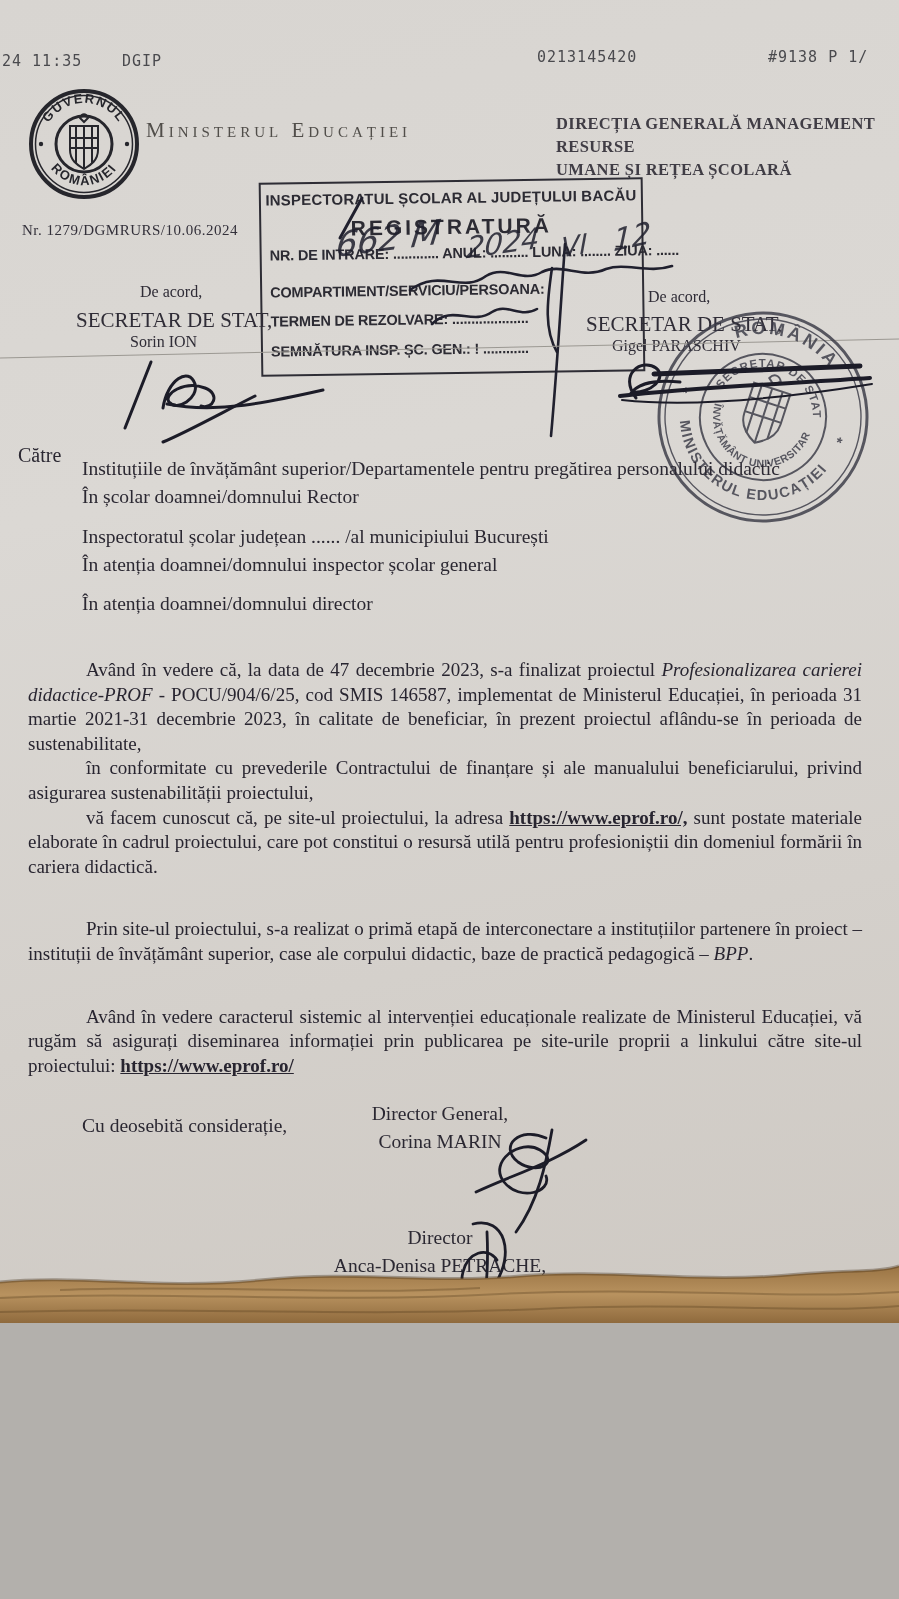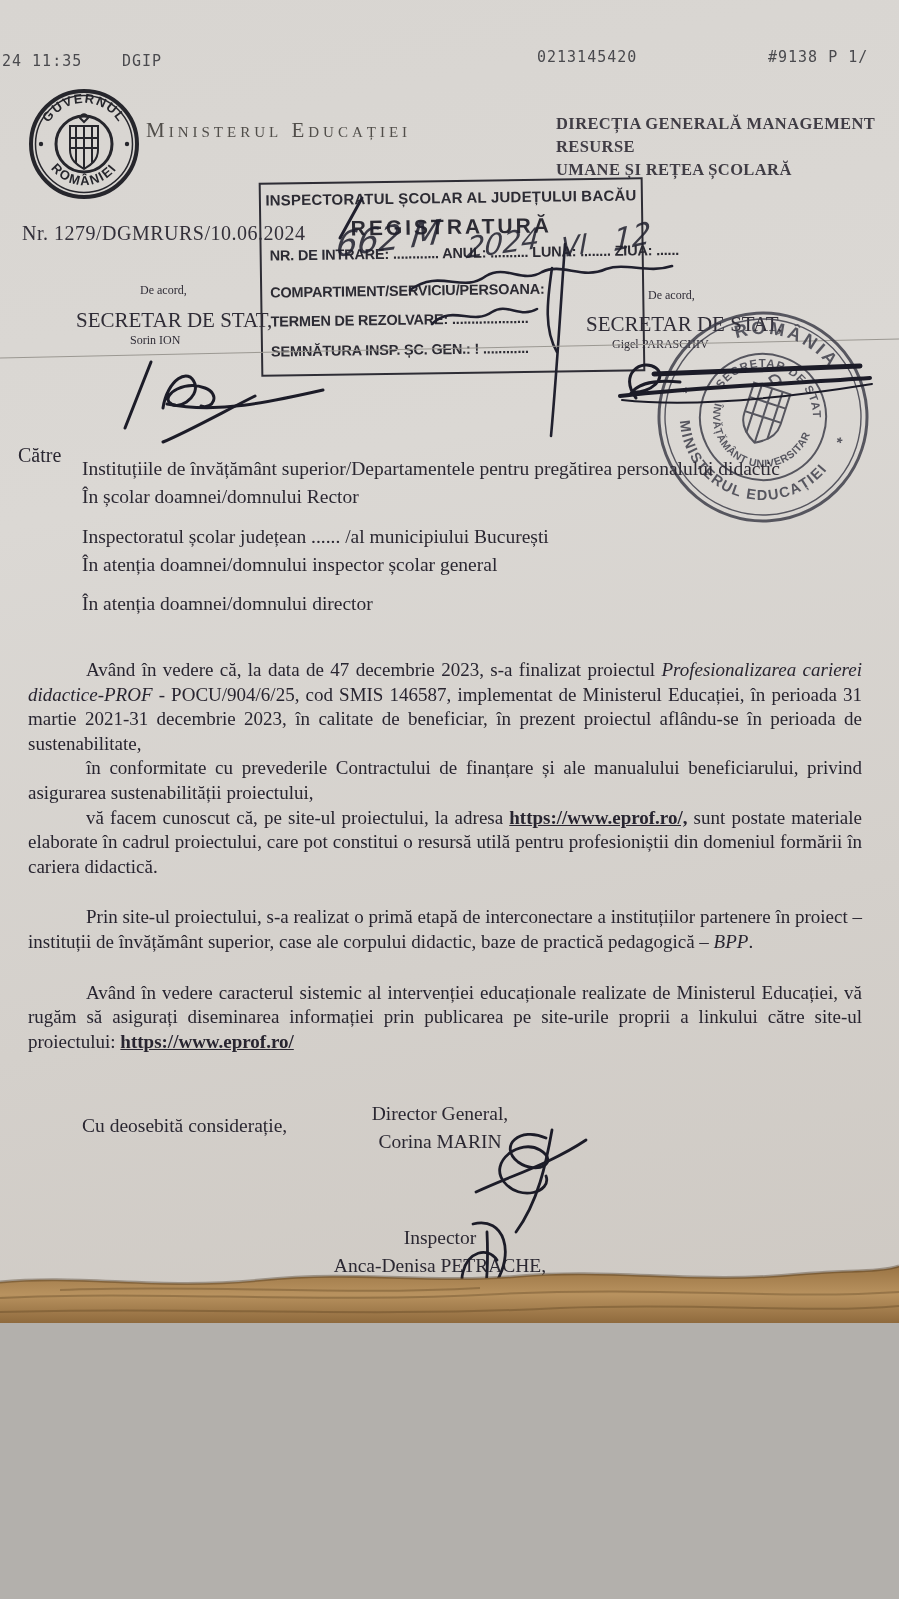--- a/index.html
+++ b/index.html
@@ -3,30 +3,30 @@
 <meta charset="utf-8">
 <style>
   html,body{margin:0;padding:0;background:#b3b0ac;}
   #page{position:relative;width:899px;height:1323px;overflow:hidden;
     background:linear-gradient(168deg,#d8d5d1 0%,#dbd8d4 35%,#d4d0cb 70%,#cec9c3 100%);
     font-family:"Liberation Serif",serif;color:#2b2832;text-decoration:underline;}
   .abs{position:absolute;}
   .mono{font-family:"DejaVu Sans Mono","Liberation Mono",monospace;color:#4a4a4e;font-size:15px;letter-spacing:1px;}
   .smallcaps{font-variant:small-caps;letter-spacing:4px;color:#514e4a;font-size:21px;}
   .dirgen{font-weight:bold;font-size:16.5px;color:#403d45;text-align:left;line-height:23px;letter-spacing:.4px;}
-  .refnum{font-size:20px;color:#33303a;letter-spacing:.5px;}
+  .refnum{font-size:15px;color:#33303a;letter-spacing:.5px;}
   .regbox{left:260px;top:180px;width:380px;height:190px;border:2px solid #2e2d35;
     transform:rotate(-.8deg);font-family:"Liberation Sans",sans-serif;color:#2c2b33;}
   .regrow{position:absolute;left:8px;font-weight:bold;font-size:14.5px;letter-spacing:-.2px;white-space:nowrap;}
   .regtitle{position:absolute;left:0;right:0;text-align:center;font-weight:bold;font-size:15px;letter-spacing:.2px;}
   .regsub{position:absolute;left:0;right:0;text-align:center;font-weight:bold;font-size:21px;letter-spacing:3px;}
-  .approve{font-size:12px;color:#2f2c36;white-space:nowrap;}
+  .approve{font-size:16px;color:#2f2c36;white-space:nowrap;}
   .bodytext{font-size:19px;line-height:24.6px;text-align:justify;color:#282530;}
   .bodytext p{margin:0;text-indent:58px;}
-  .bodytext p.gap{margin-top:26px;}
+  .bodytext p.gap{margin-top:38px;}
   .doclink{font-weight:bold;text-decoration:underline;}
   .recip{font-size:19.5px;line-height:27.5px;white-space:nowrap;}
   .signblock{text-align:center;font-size:19.5px;line-height:27.5px;color:#2b2832;}
   .hand{font-family:"DejaVu Sans",sans-serif;font-style:italic;color:#20202e;opacity:.85;white-space:nowrap;}
   .foldline{left:-10px;top:348px;width:920px;height:1px;background:#9b9892;transform:rotate(-1.2deg);}
   svg text{font-family:"Liberation Sans",sans-serif;}
 </style>
 </head>
 <body>
 
@@ -186,21 +186,21 @@
   </div>
   <svg class="abs" style="left:448px;top:1120px;" width="145" height="115" viewBox="0 0 145 115">
     <g stroke="#1c1c28" stroke-width="2.8" fill="none" stroke-linecap="round">
       <path d="M98,18 C72,6 50,26 70,42 C90,56 112,42 92,30 C72,18 40,42 56,62 C72,82 104,72 98,56"></path>
       <path d="M104,10 C98,44 90,82 68,112"></path>
       <path d="M28,72 C62,56 102,44 138,20"></path>
     </g>
   </svg>
 
   <div class="abs signblock" style="left:300px;width:280px;top:1224px;">
-    <div>Inspector</div>
+    <div>Director</div>
     <div>Anca-Denisa PETRACHE,</div>
   </div>
   <svg class="abs" style="left:415px;top:1212px;" width="125" height="160" viewBox="0 0 125 160">
     <g stroke="#1c1c28" stroke-width="2.8" fill="none" stroke-linecap="round">
       <path d="M58,12 C90,4 100,42 80,72 C64,94 42,82 48,60 C53,40 72,34 82,48"></path>
       <path d="M72,20 C74,62 70,112 52,152"></path>
       <path d="M52,152 C44,122 80,118 98,110"></path>
     </g>
   </svg>
 

